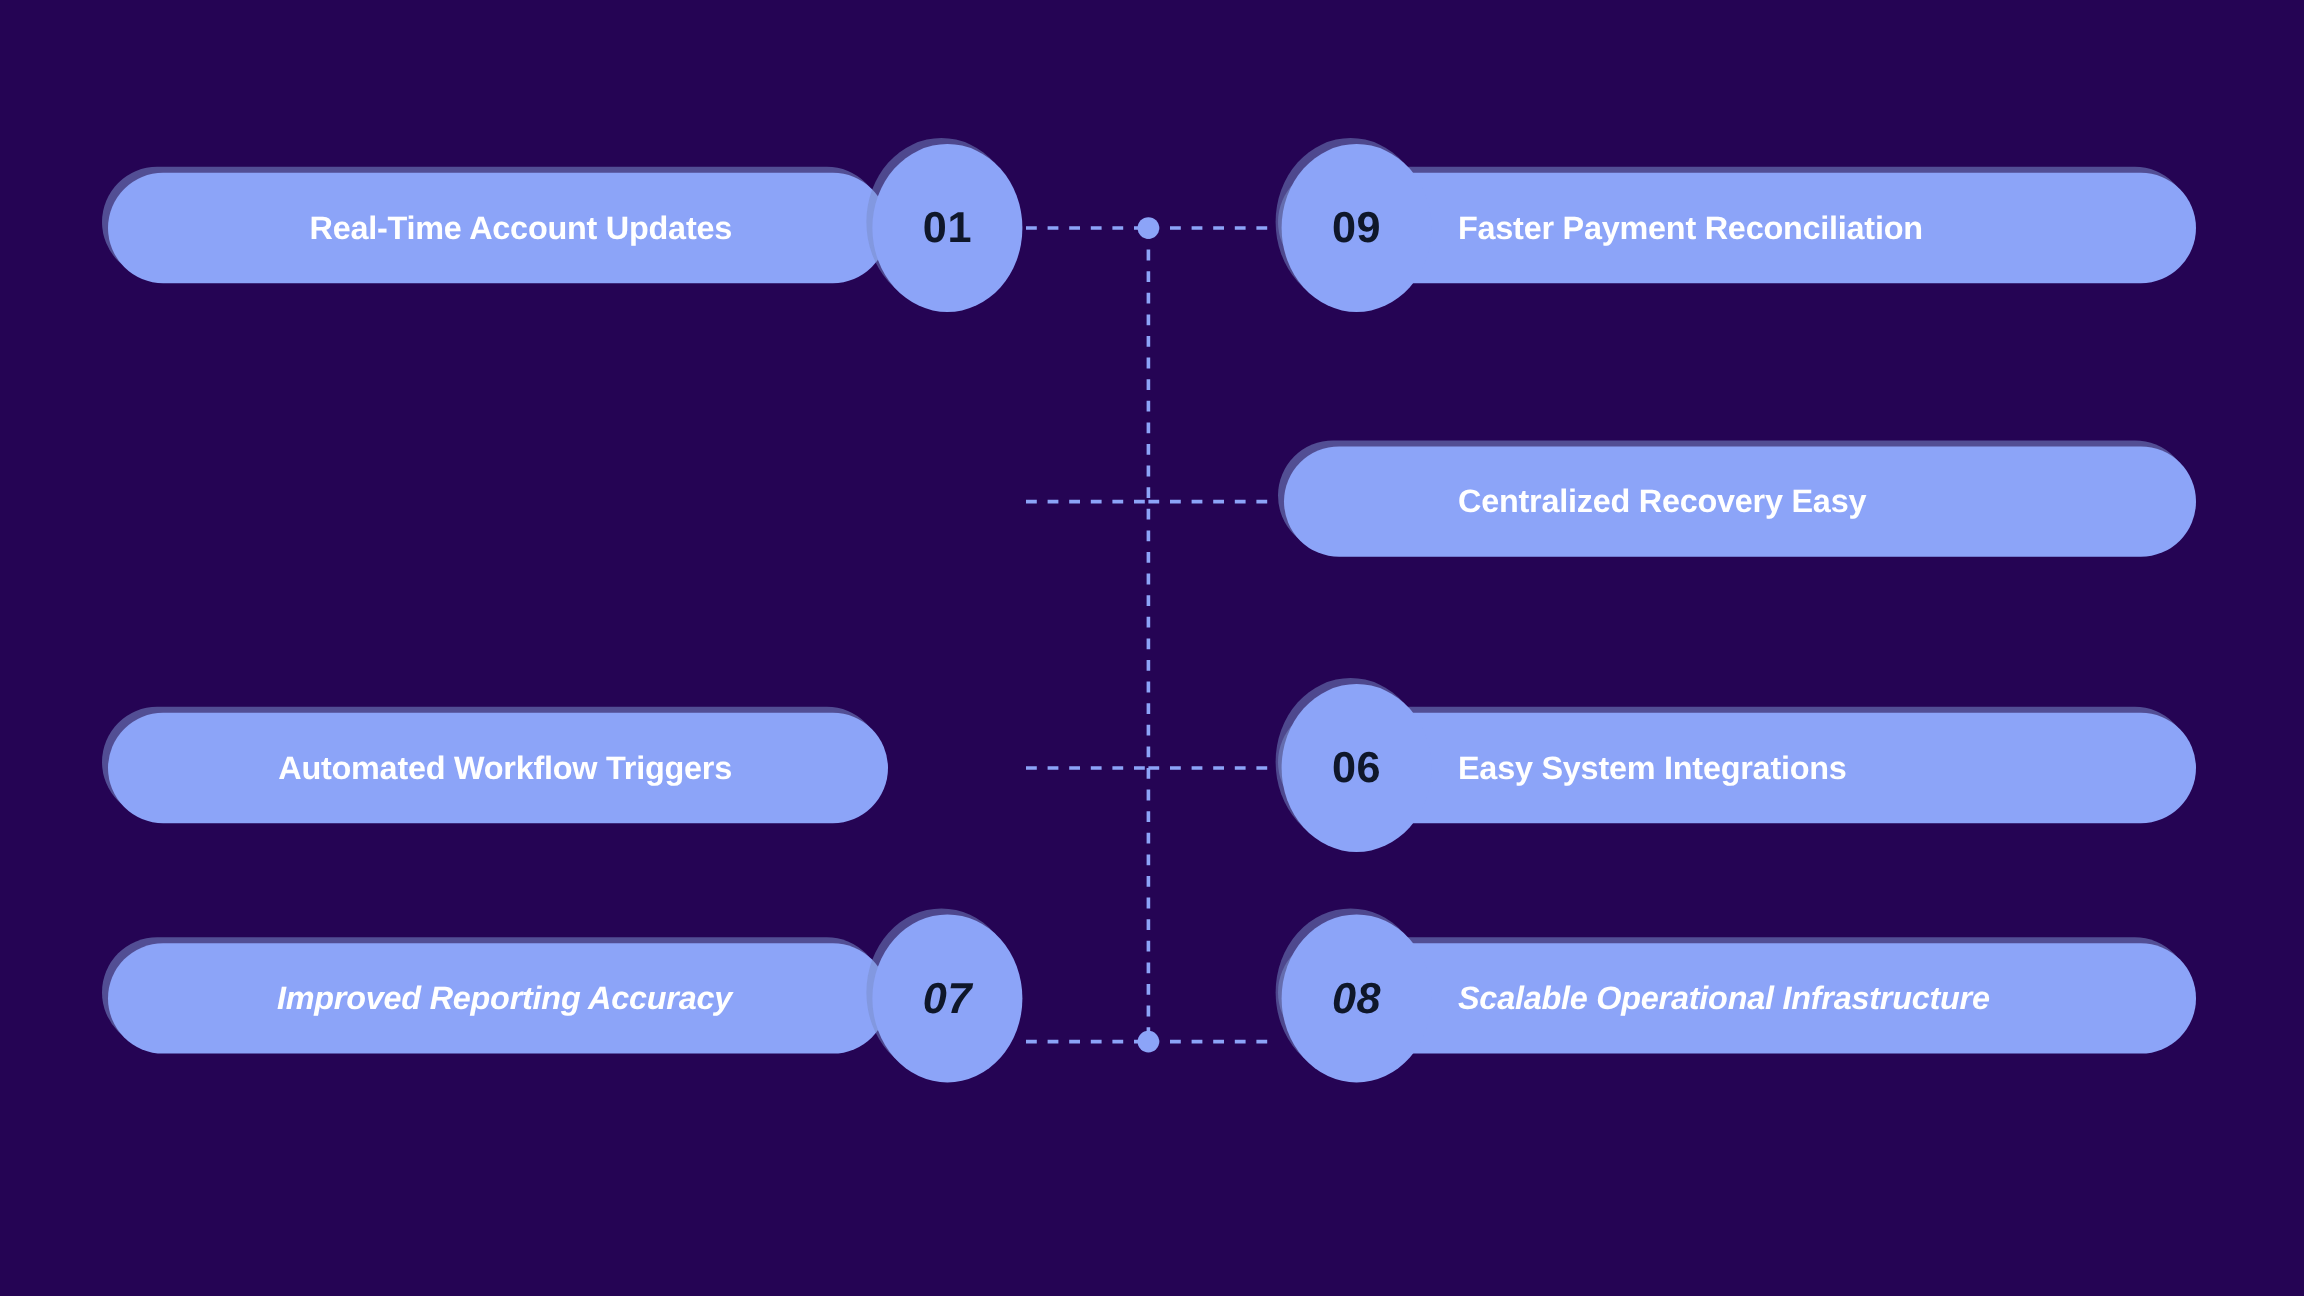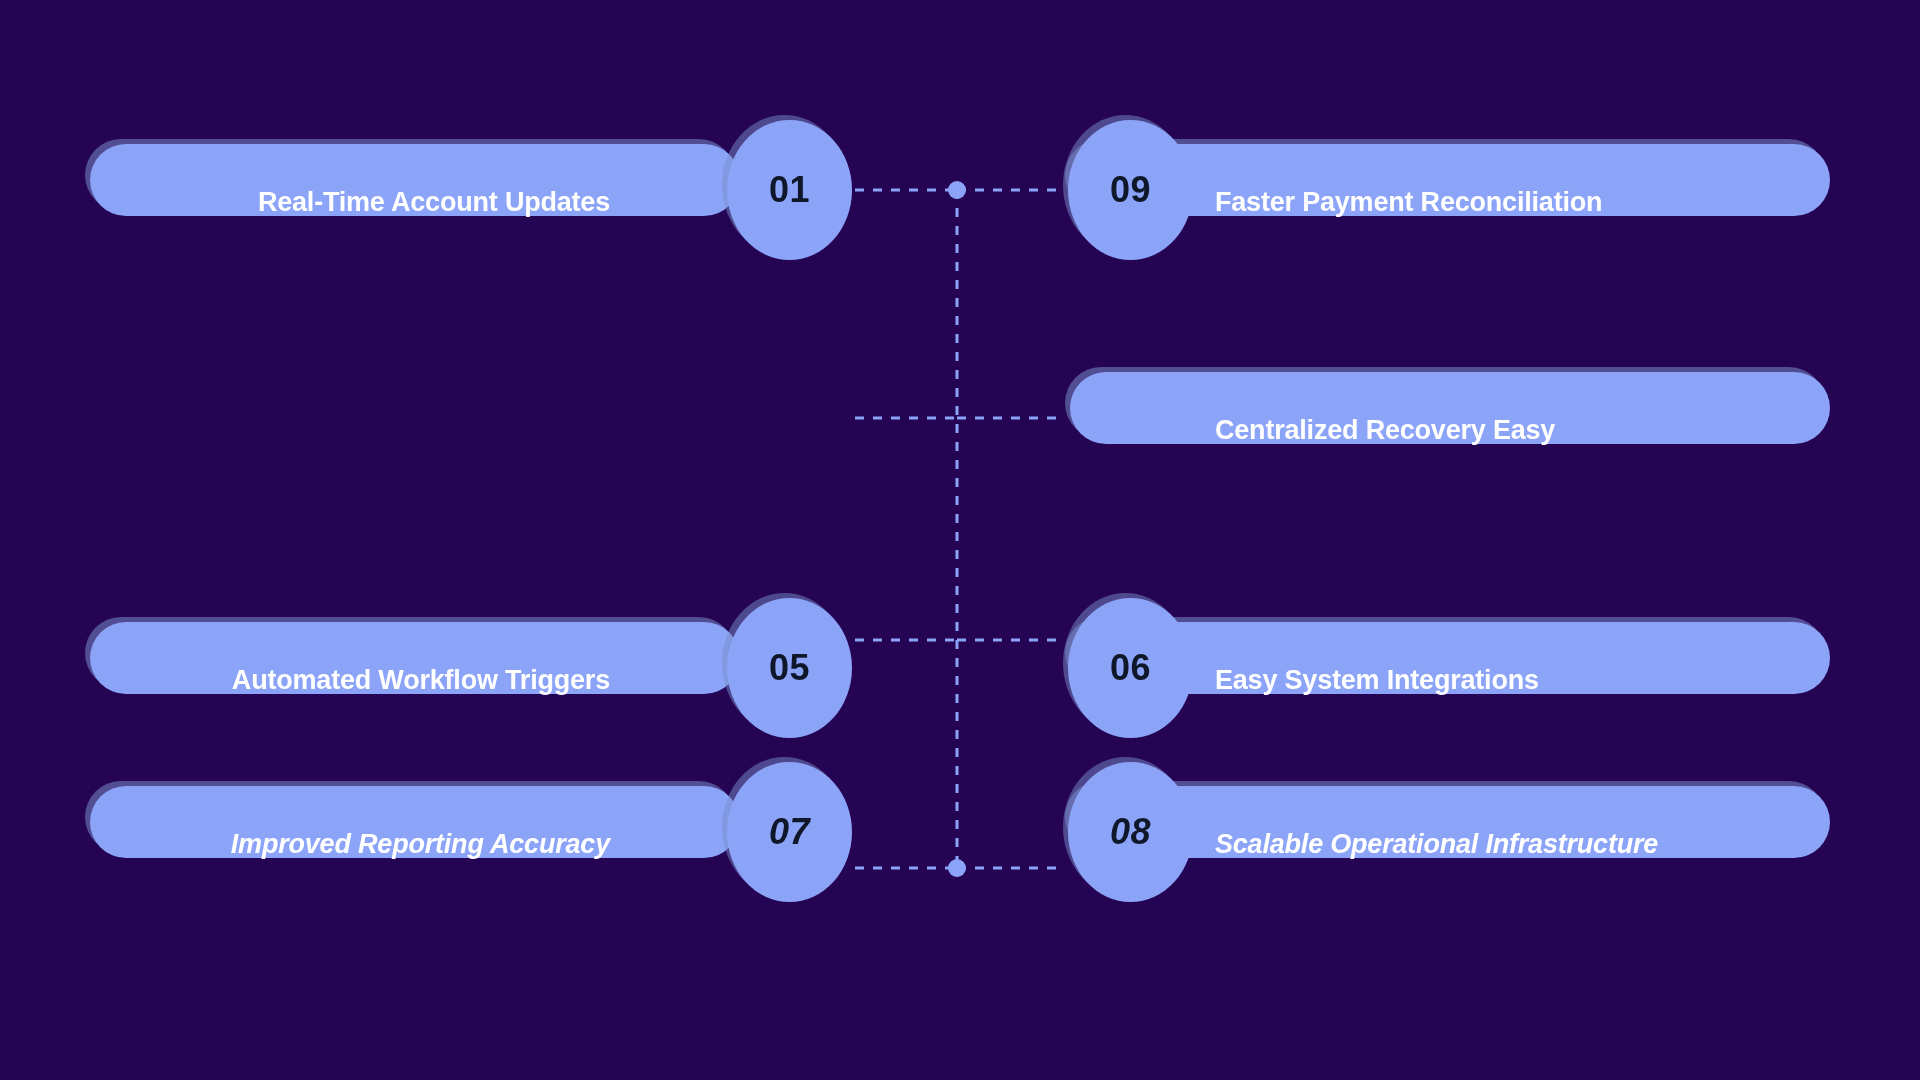--- a/index.html
+++ b/index.html
@@ -32,33 +32,33 @@
 
   
   .row {
     position: absolute;
     left: 0;
     width: 1920px;
     height: 180px;
   }
   .row-1 { top: 100px; }
   .row-2 { top: 328px; }
-  .row-3 { top: 578px; }
+  .row-3 { top: 550px; }
   .row-4 { top: 742px; font-style: italic; }
 
   
   .pill {
     position: absolute;
     top: 44px;
-    height: 72px;
+    height: 92px;
     background: #8CA4F8;
     border-radius: 46px;
     box-shadow: -5px -5px 0 0 rgba(120, 140, 200, 0.55);
     display: flex;
-    align-items: flex-end;
+    align-items: center;
     box-sizing: border-box;
   }
   .pill-left {
     left: 90px;
     width: 650px;
     justify-content: flex-end;
     padding-right: 130px;
   }
   .pill-right {
     left: 1070px;
@@ -145,23 +145,20 @@
 
     <div class="pill pill-right">
       <span class="pill-label">Centralized Recovery Easy</span>
     </div>
   </div>
 
   <div class="row row-3">
     <div class="pill pill-left">
       <span class="pill-label">Automated Workflow Triggers</span>
     </div>
-    <div class="badge badge-left">
-      <span class="badge-number">05</span>
-    </div>
 
     <div class="pill pill-right">
       <span class="pill-label">Easy System Integrations</span>
     </div>
     <div class="badge badge-right">
       <span class="badge-number">06</span>
     </div>
   </div>
 
   <div class="row row-4">

